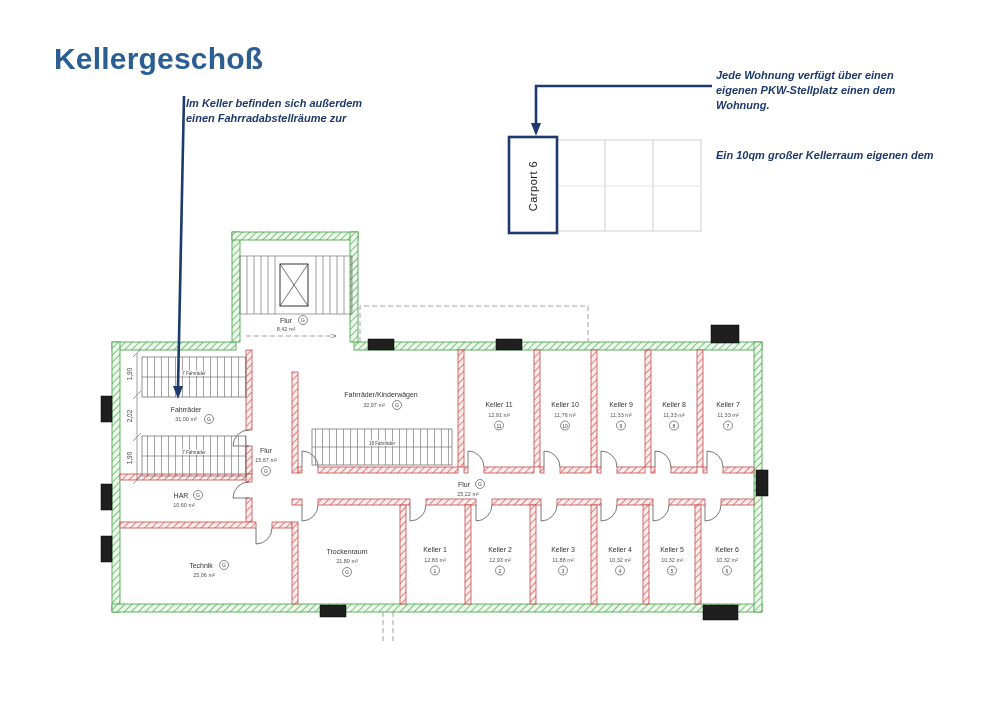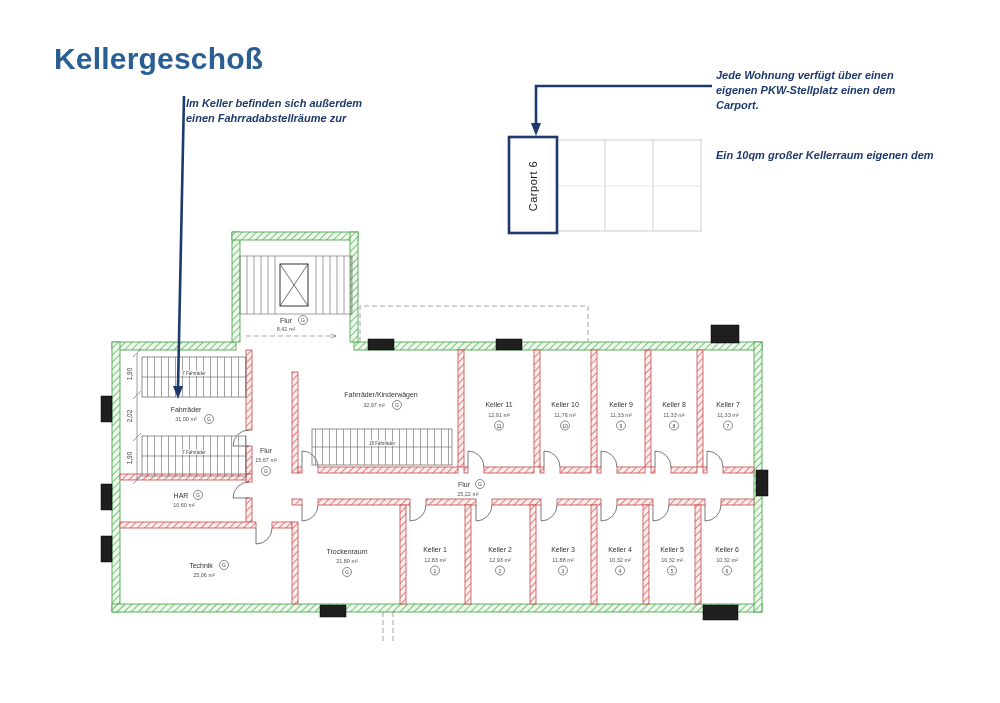--- a/index.html
+++ b/index.html
@@ -35,21 +35,21 @@
 <h1 class="page-title">Kellergeschoß</h1>
 
 <div class="note" id="note-left">
   <div>Im Keller befinden sich außerdem</div>
   <div>einen Fahrradabstellräume zur</div>
 </div>
 
 <div class="note" id="note-right-top">
   <div>Jede Wohnung verfügt über einen</div>
   <div>eigenen PKW-Stellplatz einen dem</div>
-  <div>Carport.</div>
+  <div>Wohnung.</div>
 </div>
 
 <div class="note" id="note-right-mid">
   <div>Ein 10qm großer Kellerraum eigenen dem</div>
 </div>
 
 <svg width="1000" height="703" viewBox="0 0 1000 703">
   <defs>
     <pattern id="wg" width="5" height="5" patternUnits="userSpaceOnUse" patternTransform="rotate(45)">
       <rect width="5" height="5" fill="#eef9ee"></rect>

